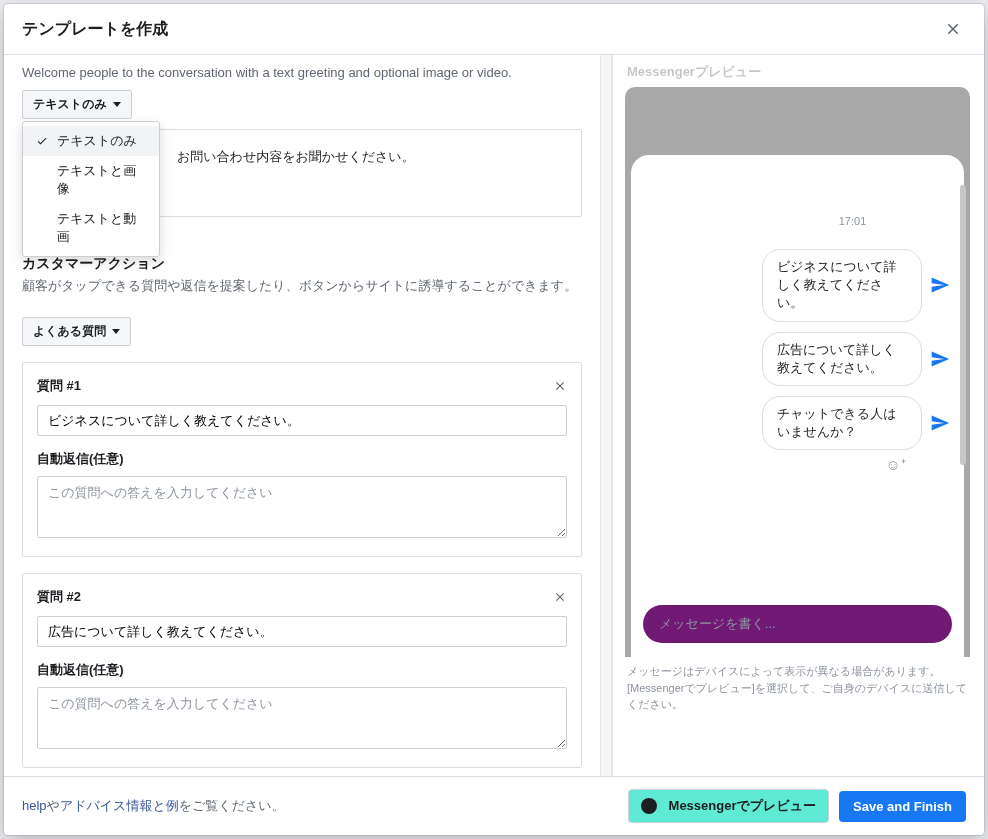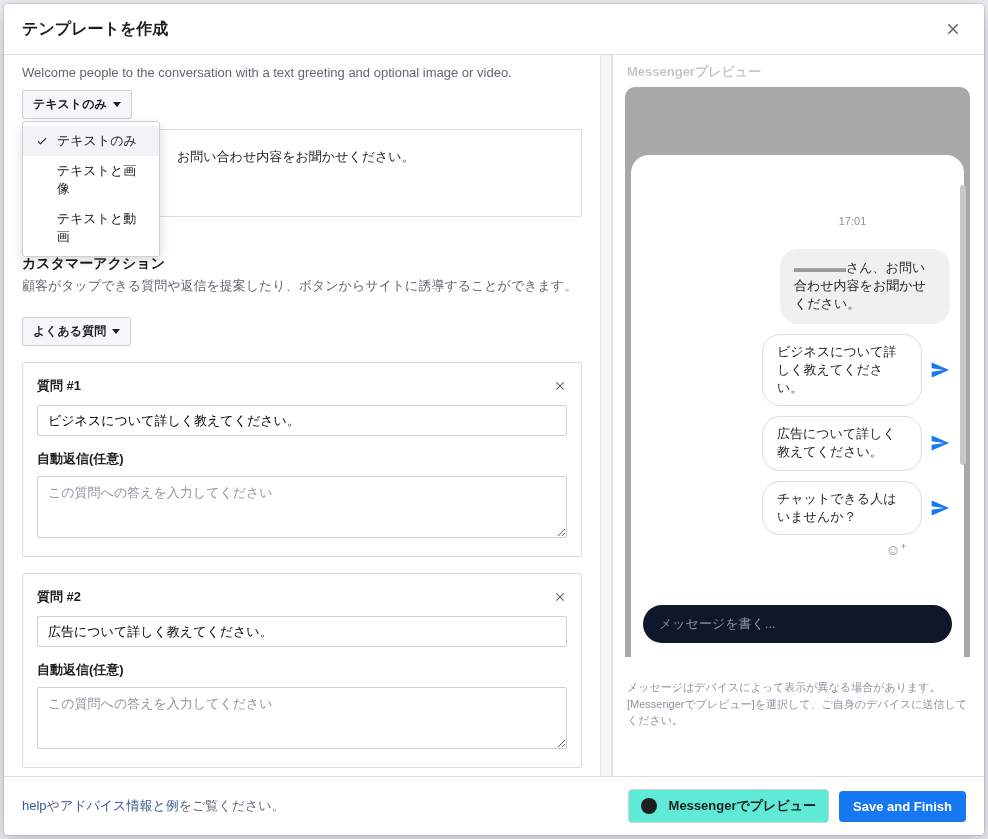--- a/index.html
+++ b/index.html
@@ -263,31 +263,31 @@
     .reaction {
       display: flex;
       justify-content: flex-end;
       margin-top: 4px;
       color: #8d949e;
       font-size: 15px;
       padding-right: 44px;
     }
     .input-bar {
       margin: 14px 12px 14px 12px;
-      background: #0f172a;
+      background: #701a75;
       border-radius: 20px;
       padding: 10px 16px;
       font-size: 13px;
       color: #8d949e;
     }
     .preview-disclaimer {
       font-size: 11px;
       color: #8d949e;
       line-height: 1.5;
-      margin-top: 22px;
+      margin-top: 6px;
       padding: 0 2px 4px 2px;
     }
     
     .modal-footer {
       border-top: 1px solid #dadde1;
       display: flex;
       align-items: center;
       justify-content: space-between;
       padding: 12px 18px;
       font-size: 13px;
@@ -430,23 +430,20 @@
 
     <div class="left-scrollbar-stub"></div>
 
     <div class="right-panel">
       <div class="preview-heading">Messengerプレビュー</div>
       <div class="phone-frame">
         <div class="phone-screen">
           <div class="phone-scrollbar"></div>
           <div class="chat-scroll">
             <div class="time-stamp">17:01</div>
-            <div class="msg-bubble">
-              <span style="opacity:.4">▬▬▬▬</span><span>さん、お問い合わせ内容をお聞かせください。</span>
-            </div>
             <div class="suggest-row">
               <div class="suggest-bubble">ビジネスについて詳しく教えてください。</div>
               <div class="send-icon">
                   <svg viewBox="0 0 24 24">
                     <path fill="currentColor" d="M2 21l21-9L2 3v7l15 2-15 2z"></path>
                   </svg>
                 </div>
             </div>
             <div class="suggest-row">
               <div class="suggest-bubble">広告について詳しく教えてください。</div>

